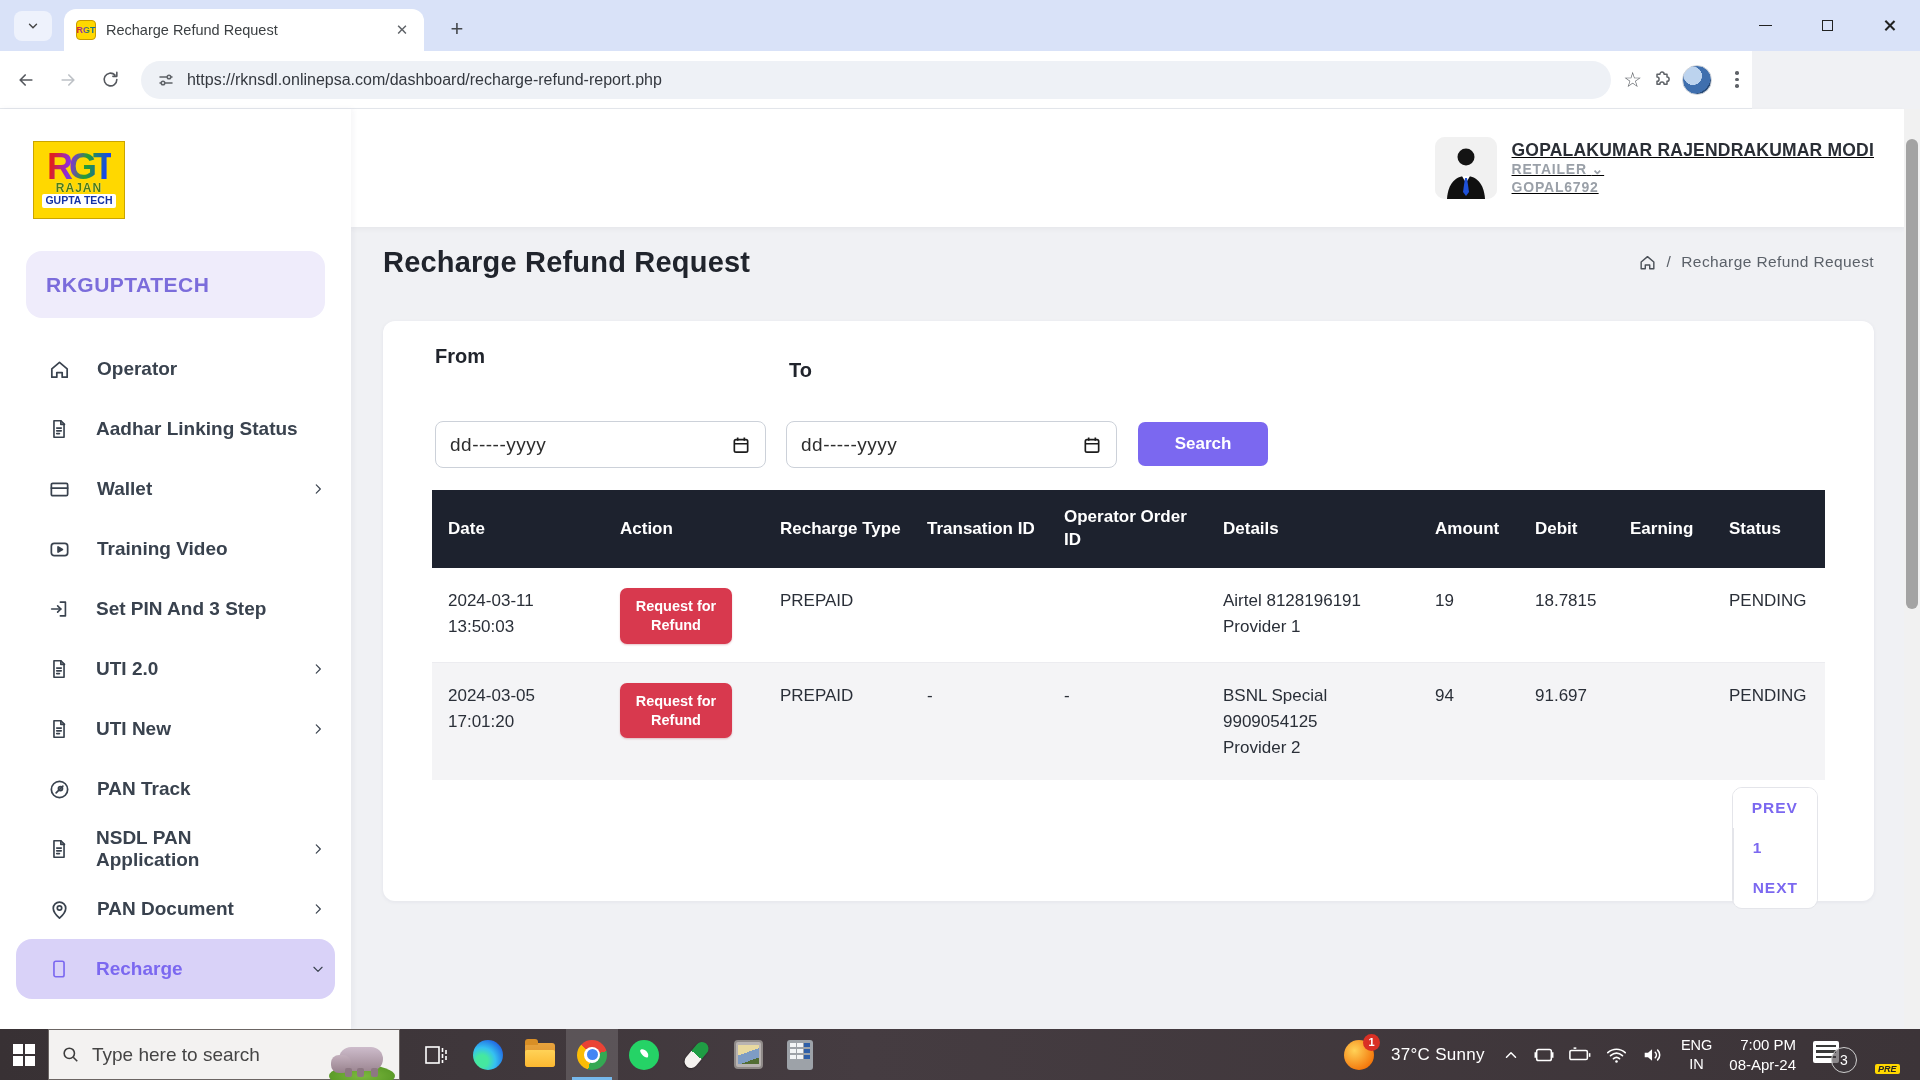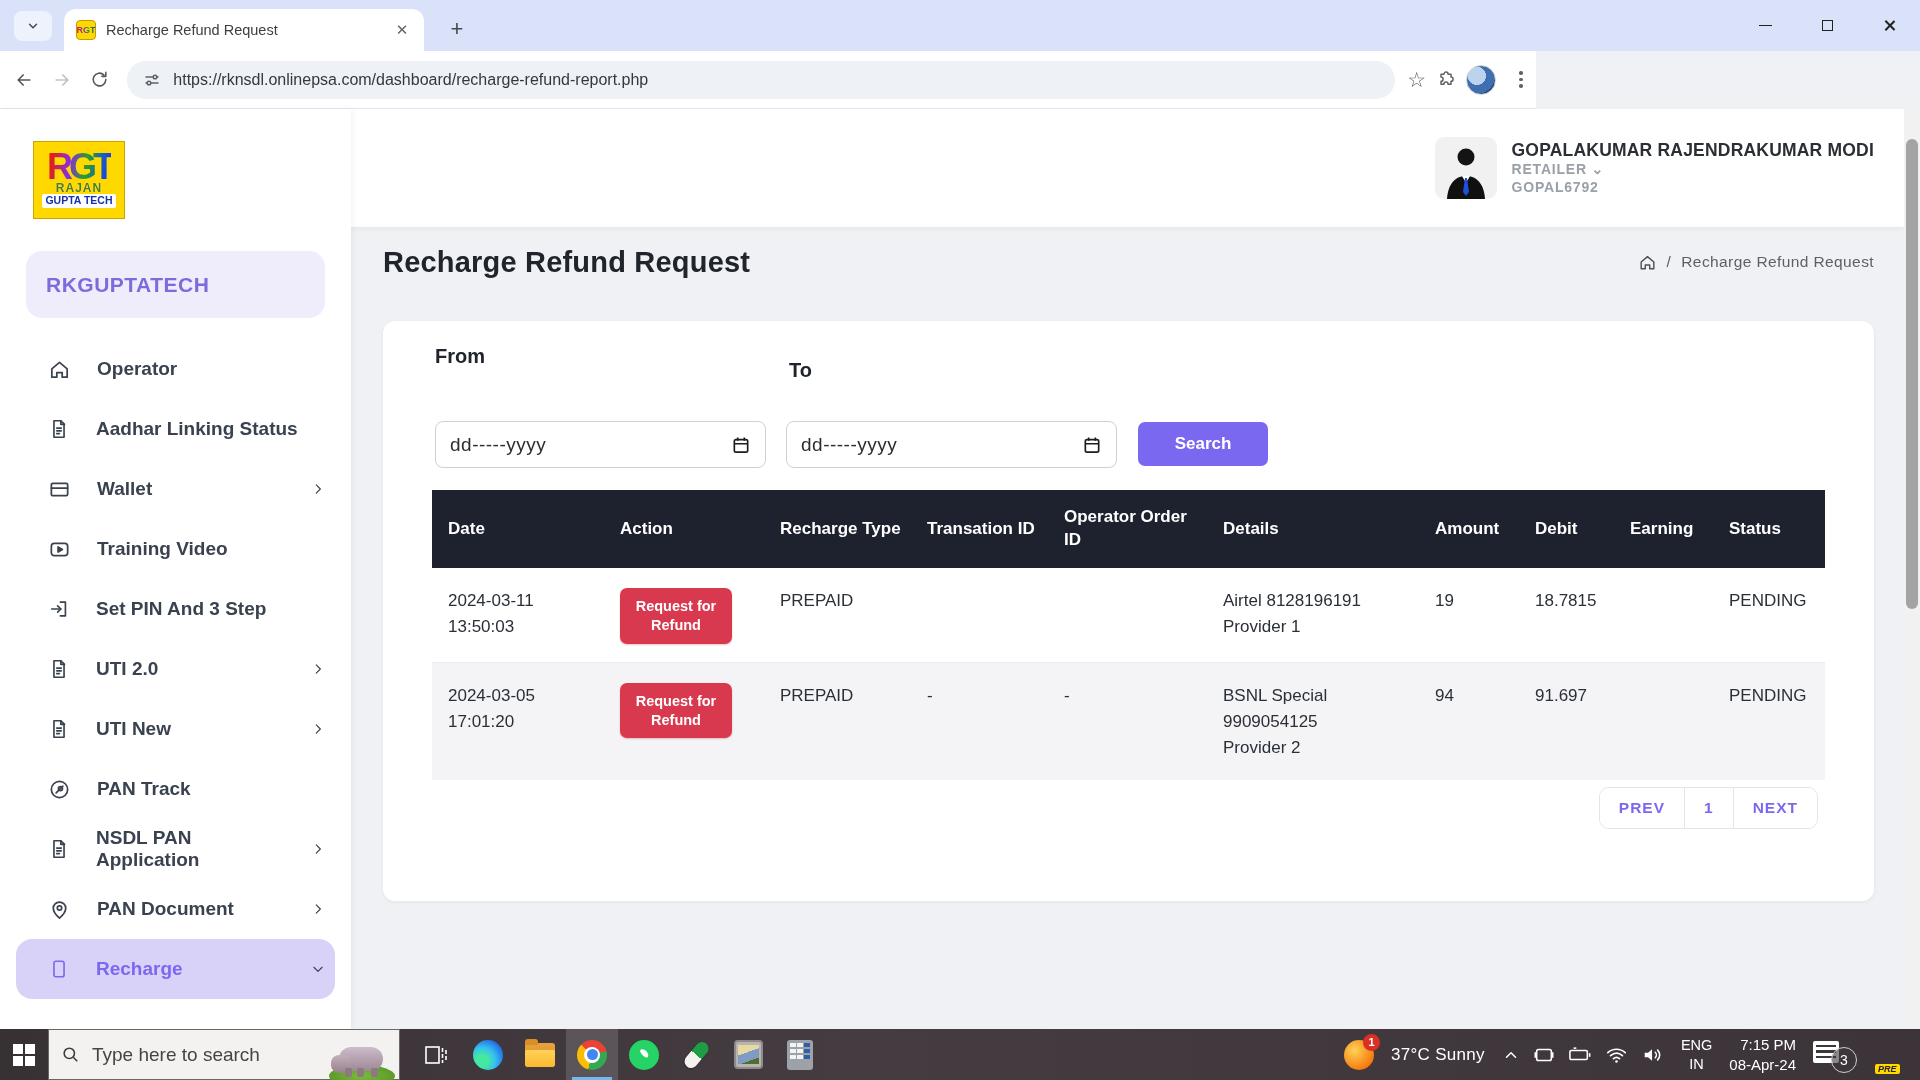--- a/index.html
+++ b/index.html
@@ -23,21 +23,21 @@
   .newtab-btn { position:absolute; left:442px; top:15px; width:30px; height:30px; color:#45484d;
     font-size:22px; line-height:28px; text-align:center; border-radius:50%; }
   .win-controls { position:absolute; right:0; top:0; height:51px; display:flex; }
   .win-btn { width:62px; height:51px; display:flex; align-items:center; justify-content:center; color:#222; }
   .wc-min { width:13px; height:1.6px; background:#222; display:block; }
   .wc-max { width:11px; height:11px; border:1.6px solid #222; display:block; }
   .wc-close { position:relative; width:13px; height:13px; display:block; }
   .wc-close::before,.wc-close::after{ content:""; position:absolute; left:6px; top:0; width:1.6px; height:13px; background:#222;}
   .wc-close::before{ transform:rotate(45deg);} .wc-close::after{ transform:rotate(-45deg);}
 
-  .toolbar { position:absolute; left:0; top:51px; width:1536px; height:58px; background:#fff;
+  .toolbar { position:absolute; left:0; top:51px; width:1752px; height:58px; background:#fff;
     display:flex; align-items:center; border-bottom:1px solid #e4e7ec; }
   .nav-ic { width:34px; height:34px; margin-left:10px; display:flex; align-items:center; justify-content:center;
     border-radius:50%; font-size:20px; color:#55585e; }
   .nav-ic.disabled { color:#bdc1c6; }
   .omnibox { margin-left:14px; width:1545px; height:38px; background:#eef1f6; border-radius:19px;
     display:flex; align-items:center; padding:0 16px; gap:12px; }
   .omnibox .url { font-size:16px; color:#34383f; }
   .tool-right { display:flex; align-items:center; gap:10px; margin-left:12px; }
   .avatar-chip { width:30px; height:30px; border-radius:50%;
     background:radial-gradient(circle at 35% 35%, #bcd3ee 0 35%, #3f6fae 36% 70%, #274a78 71%); border:1px solid #d0d4da;}
@@ -59,21 +59,21 @@
   .brand-pill span { font-size:21px; font-weight:800; color:#7b6cdb; letter-spacing:.5px; }
   .menu { position:absolute; left:0; top:230px; width:351px; }
   .mi { height:60px; display:flex; align-items:center; padding:0 26px 0 48px; gap:26px; color:#39424e; }
   .mi .lbl { font-size:19px; font-weight:700; flex:1; }
   .mi svg { flex:0 0 auto; }
   .mi.active { margin:0 16px; padding:0 10px 0 32px; height:60px; border-radius:16px; background:#d9d2f8; color:#7b68f0; }
   .mi.active .lbl { color:#7b68f0; }
 
   .main { position:absolute; left:351px; top:109px; width:1553px; height:920px; background:#f0f1f4; }
   .topband { position:absolute; left:0; top:0; width:1553px; height:118px; background:#fff;
-    box-shadow:0 2px 5px rgba(60,60,90,.06); display:flex; align-items:center; justify-content:flex-end; padding-right:30px; }
+    box-shadow:0 2px 5px rgba(60,60,90,.06); display:flex; align-items:center; justify-content:flex-end; padding-right:30px;text-decoration:underline; }
   .userblock { display:flex; gap:15px; align-items:center; }
   .user-avatar { width:62px; height:62px; border-radius:10px; background:#f2f2f2; overflow:hidden; }
   .user-meta .name { font-size:17.5px; font-weight:800; color:#2a2e35; letter-spacing:.2px; }
   .user-meta .role, .user-meta .uid { font-size:14px; font-weight:700; color:#9aa0a8; letter-spacing:.8px; line-height:1.25; }
   .title-row { position:absolute; left:32px; right:30px; top:128px; height:50px; display:flex; align-items:center; }
   .page-title { font-size:29px; font-weight:800; color:#20242c; letter-spacing:.2px; flex:1; }
   .breadcrumb { display:flex; align-items:center; gap:10px; color:#5b6169; font-size:15.5px; letter-spacing:.4px; }
 
   .card { position:absolute; left:32px; top:212px; width:1491px; height:580px; background:#fff;
     border-radius:12px; box-shadow:0 1px 4px rgba(40,40,80,.06); }
@@ -89,21 +89,21 @@
 
   table.grid { position:absolute; left:49px; top:169px; width:1393px; border-collapse:collapse; table-layout:fixed; }
   table.grid th { background:#1d222e; color:#fff; font-size:17px; font-weight:700; text-align:left;
     padding:14px 8px 14px 16px; height:78px; vertical-align:middle; line-height:1.35; }
   table.grid td { font-size:17px; color:#2a2f38; vertical-align:top; padding:20px 8px 18px 16px; line-height:1.55; }
   tr.r1 td { background:#fff; border-bottom:1px solid #ececf0; }
   tr.r2 td { background:#f4f4f6; }
   .refund-btn { display:inline-block; width:112px; background:#d8394e; color:#fff; border:none; border-radius:7px;
     font-size:14.5px; font-weight:700; font-family:inherit; padding:9px 8px; text-align:center; line-height:1.3;
     box-shadow:0 1px 2px rgba(160,20,40,.25); }
-  .pager { position:absolute; right:56px; top:466px; display:flex; border:1px solid #e4e5ea; border-radius:10px; overflow:hidden; }
+  .pager { position:absolute; right:56px; top:466px; display:flex; border:1px solid #e4e5ea; border-radius:10px; overflow:hidden;flex-direction:column; }
   .pager .pg { padding:11px 19px; font-size:15.5px; font-weight:700; letter-spacing:1px; color:#7b68f0; background:#fff; }
   .pager .pg + .pg { border-left:1px solid #e4e5ea; }
 
   .scrollbar { position:absolute; right:0; top:109px; width:16px; height:920px; background:#f1f1f1; z-index:5;}
   .scroll-thumb { position:absolute; left:2px; top:30px; width:12px; height:470px; border-radius:6px; background:#a3a3a3; }
 
   
   .taskbar { position:absolute; left:0; top:1029px; width:1920px; height:51px; z-index:9;
     background:linear-gradient(90deg,#383134 0%, #453c41 45%, #3c3438 100%); display:flex; align-items:center; }
   .startbtn { width:48px; height:51px; display:flex; align-items:center; justify-content:center; }
@@ -628,21 +628,21 @@
               <path d="M15 9c1.6 1.6 1.6 4.4 0 6"></path>
               <path d="M17.6 6.7c3 2.9 3 7.7 0 10.6"></path>
             </g>
           </svg>
       </span>
       <span class="two-line">
         <div>ENG</div>
         <div>IN</div>
       </span>
       <span class="clock">
-        <div>7:15 PM</div>
+        <div>7:00 PM</div>
         <div>08-Apr-24</div>
       </span>
       <span class="notif">
         <span class="sheet">
             <i></i>
             <i></i>
             <i></i>
           </span>
         <span class="cnt">3</span>
       </span>

